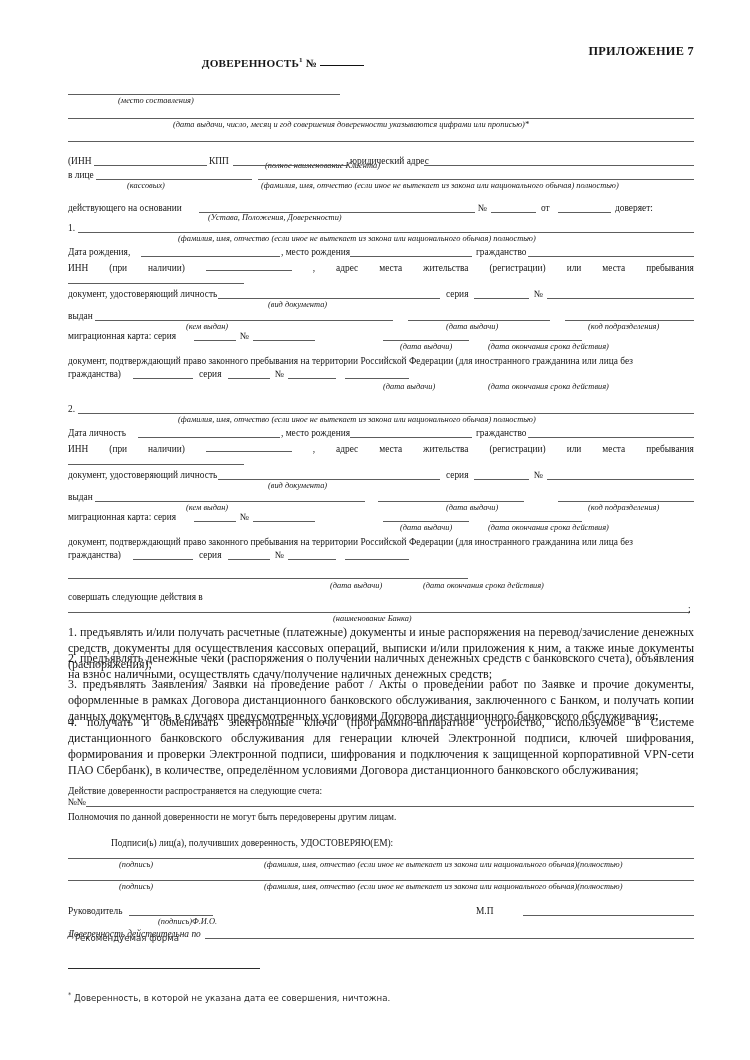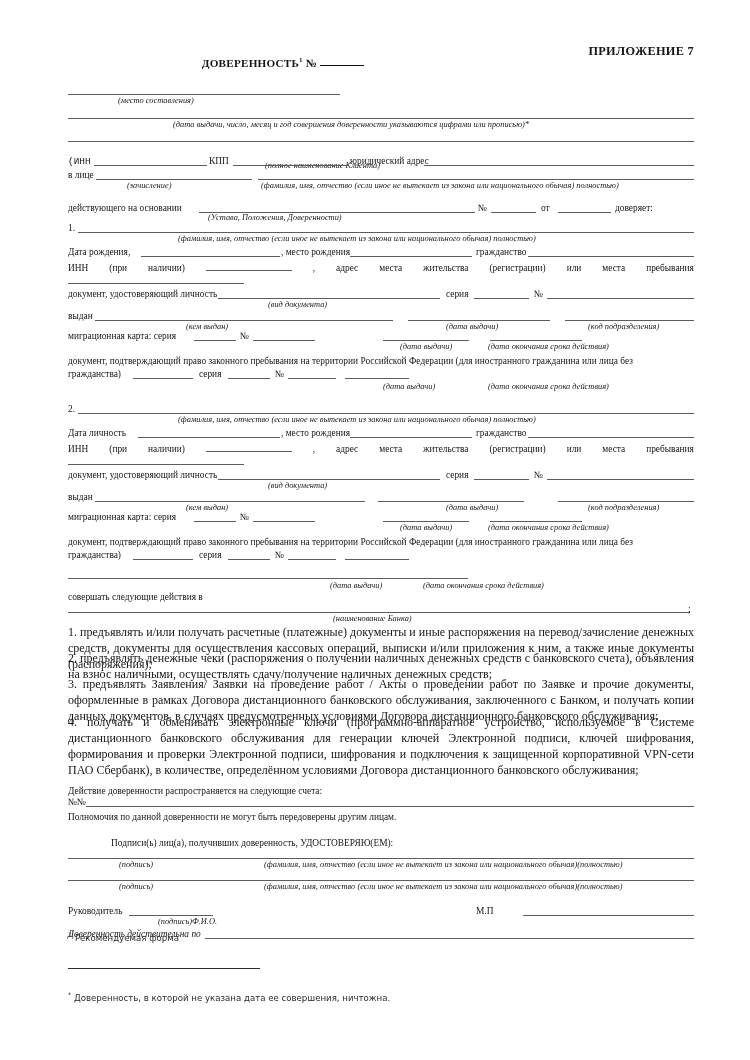--- a/index.html
+++ b/index.html
@@ -144,31 +144,31 @@
 
     <div class="rule" style="left:0; top:94px; width:272px;"></div>
     <div class="cap" style="left:50px; top:96px;">(место составления)</div>
 
     <div class="rule" style="left:0; top:118px; width:626px;"></div>
     <div class="cap" style="left:105px; top:120px;">(дата выдачи, число, месяц и год совершения доверенности указываются цифрами или прописью)*</div>
 
     <div class="rule" style="left:0; top:141px; width:626px;"></div>
     <div class="cap" style="left:197px; top:153px;margin-top:8px;">(полное наименование Клиента)</div>
 
-    <div class="lbl" style="left:0; top:156px;font-family:Liberation Mono, monospace;">(ИНН</div>
+    <div class="lbl" style="left:0; top:156px;">(ИНН</div>
     <div class="rule" style="left:26px; top:165px; width:113px;"></div>
     <div class="lbl" style="left:141px; top:156px;">КПП</div>
     <div class="rule" style="left:165px; top:165px; width:116px;"></div>
     <div class="lbl" style="left:282px; top:156px;">юридический адрес</div>
     <div class="rule" style="left:356px; top:165px; width:270px;"></div>
 
     <div class="lbl" style="left:0; top:170px;">в лице</div>
     <div class="rule" style="left:28px; top:179px; width:156px;"></div>
     <div class="rule" style="left:190px; top:179px; width:436px;"></div>
-    <div class="cap" style="left:59px; top:181px;">(зачисление)</div>
+    <div class="cap" style="left:59px; top:181px;">(кассовых)</div>
     <div class="cap" style="left:193px; top:181px;">(фамилия, имя, отчество (если иное не вытекает из закона или национального обычая) полностью)</div>
 
     <div class="lbl" style="left:0; top:203px;">действующего на основании</div>
     <div class="rule" style="left:131px; top:212px; width:276px;"></div>
     <div class="lbl" style="left:410px; top:203px;">№</div>
     <div class="rule" style="left:423px; top:212px; width:45px;"></div>
     <div class="lbl" style="left:473px; top:203px;">от</div>
     <div class="rule" style="left:490px; top:212px; width:53px;"></div>
     <div class="lbl" style="left:547px; top:203px;">доверяет:</div>
     <div class="cap" style="left:140px; top:213px;">(Устава, Положения, Доверенности)</div>

